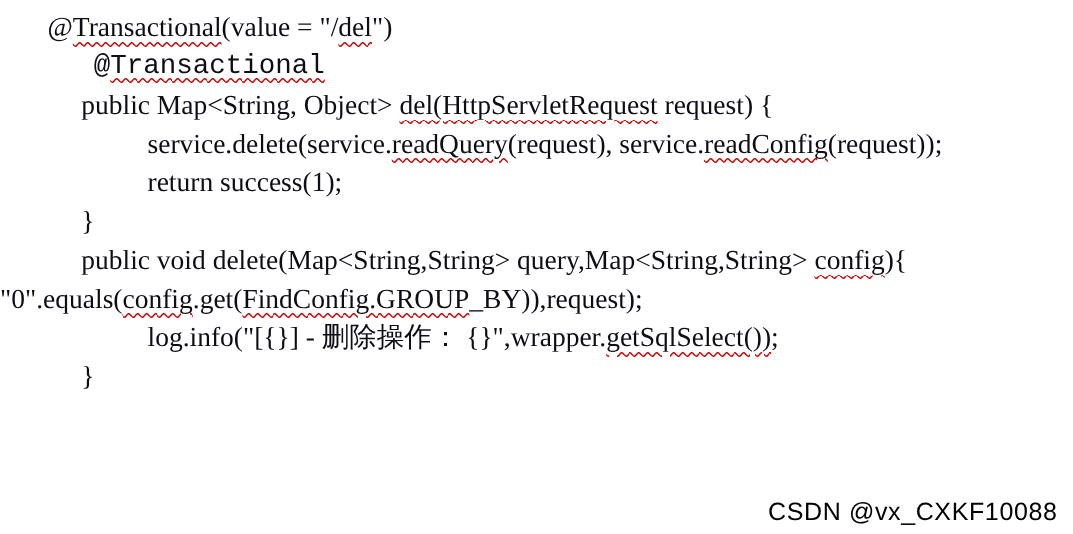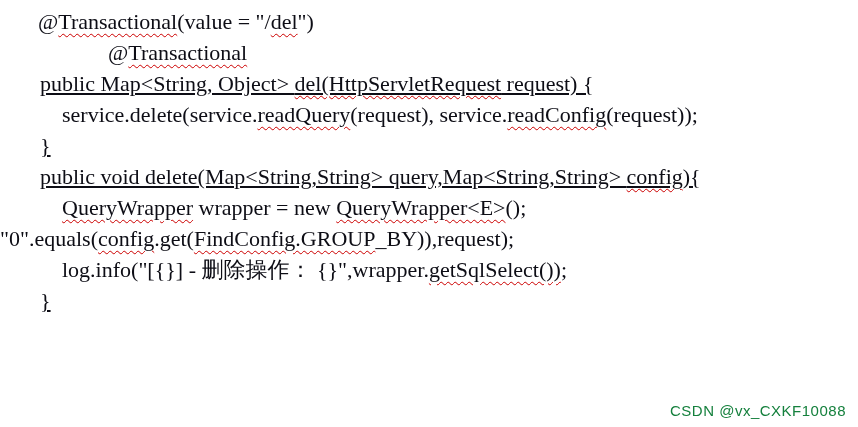--- a/index.html
+++ b/index.html
@@ -12,52 +12,52 @@
     overflow: hidden;
     font-family: "Liberation Serif", "DejaVu Serif", serif;
     font-size: 22px;
     line-height: 31px;
     color: #0d0d15;
     padding-top: 6px;
   }
   .code-line { white-space: pre; }
   .ind-0 { padding-left: 0px; }
   .ind-1 { padding-left: 38px; }
-  .ind-2 { padding-left: 108px; }
-  .ind-3 { padding-left: 40px; text-decoration: underline; }
-  .ind-4 { padding-left: 62px; }
+  .ind-2 { padding-left: 75px; font-family: Liberation Mono, monospace; }
+  .ind-3 { padding-left: 65px; }
+  .ind-4 { padding-left: 118px; }
   .wavy {
     text-decoration-line: underline;
     text-decoration-style: wavy;
     text-decoration-color: #cc0000;
     text-decoration-thickness: 1px;
     text-underline-offset: 4px;
   }
   .watermark {
     position: absolute;
     right: 12px;
     bottom: 9px;
     font-family: "Liberation Sans", "DejaVu Sans", sans-serif;
-    font-size: 15px;
+    font-size: 20px;
     line-height: 15px;
-    color: #15803d;
+    color: #000000;
     letter-spacing: 0.5px;
     white-space: pre;
   }
 </style>
 </head>
 <body>
 
 <div class="page">
   <div class="code-block">
     <div class="code-line ind-1"><span>@</span><span class="wavy">Transactional</span><span>(value = "/</span><span class="wavy">del</span><span>")</span></div>
     <div class="code-line ind-2"><span>@</span><span class="wavy">Transactional</span></div>
     <div class="code-line ind-3"><span>public Map&lt;String, Object&gt; </span><span class="wavy">del(HttpServletRequest</span><span> request) {</span></div>
     <div class="code-line ind-4"><span>service.delete(service.</span><span class="wavy">readQuery</span><span>(request), service.</span><span class="wavy">readConfig</span><span>(request));</span></div>
+    <div class="code-line ind-4"><span>return success(1);</span></div>
     <div class="code-line ind-3"><span>}</span></div>
     <div class="code-line ind-3"><span>public void delete(Map&lt;String,String&gt; query,Map&lt;String,String&gt; </span><span class="wavy">config</span><span>){</span></div>
-    <div class="code-line ind-4"><span class="wavy">QueryWrapper</span><span> wrapper = new </span><span class="wavy">QueryWrapper&lt;E&gt;</span><span>();</span></div>
     <div class="code-line ind-0"><span>"0".equals(</span><span class="wavy">config</span><span>.get(</span><span class="wavy">FindConfig.GROUP</span><span>_BY)),request);</span></div>
     <div class="code-line ind-4"><span>log.info("[{}] - 删除操作： {}",wrapper.</span><span class="wavy">getSqlSelect())</span><span>;</span></div>
     <div class="code-line ind-3"><span>}</span></div>
   </div>
   <div class="watermark">CSDN @vx_CXKF10088</div>
 </div>
 
 </body></html>

